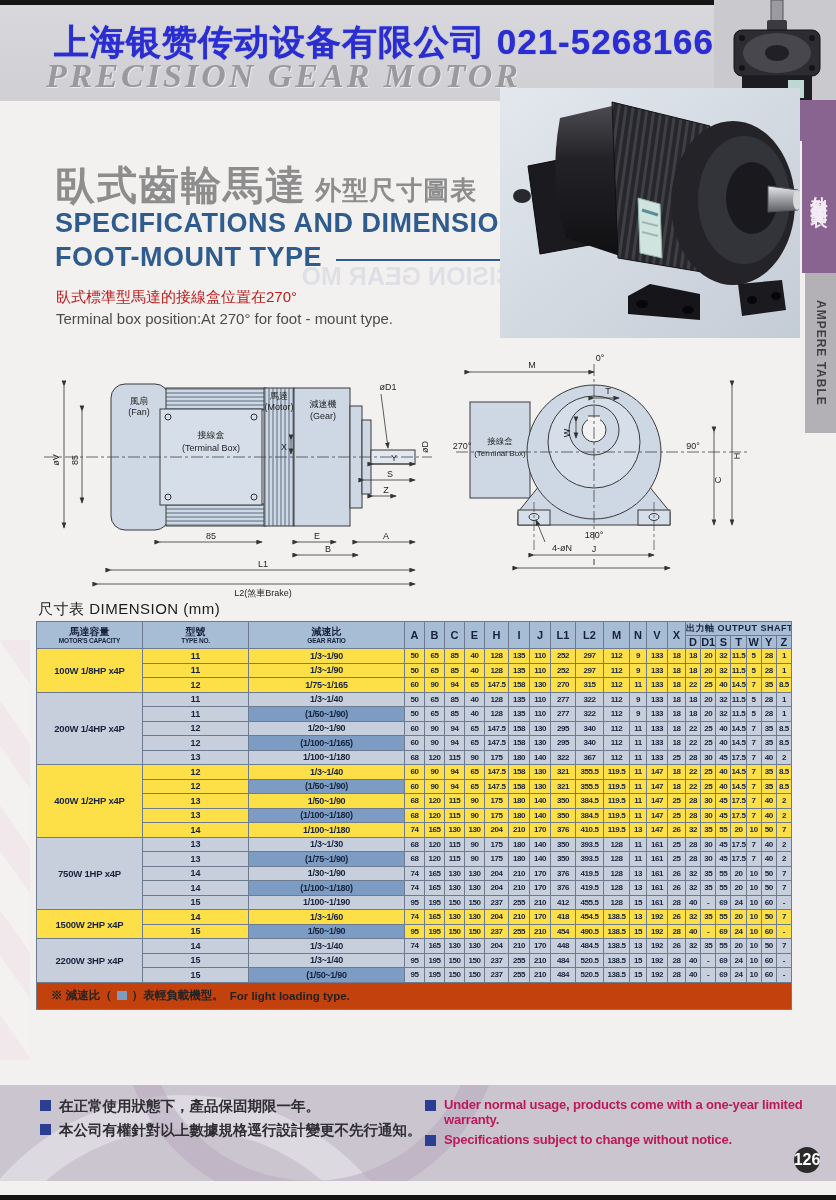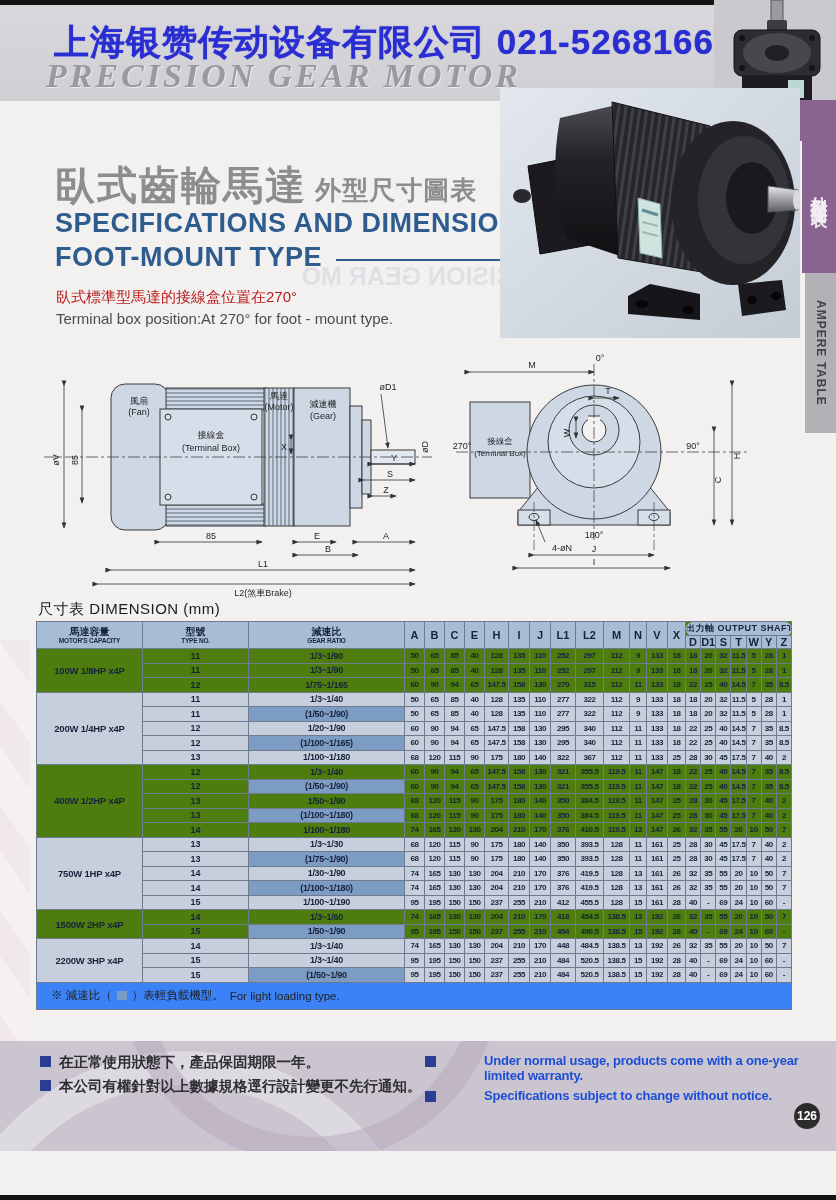--- a/index.html
+++ b/index.html
@@ -42,54 +42,54 @@
   .desc-en{position:absolute;left:56px;top:310px;font-size:15px;color:#4c4c4c;}
   .ghost{position:absolute;left:285px;top:262px;width:500px;font-size:25px;font-weight:bold;
          color:#5d77a8;opacity:0.13;transform:scaleX(-1);white-space:nowrap;}
 
   .product-photo{position:absolute;left:500px;top:88px;width:300px;height:252px;}
   .drawings{position:absolute;left:36px;top:352px;}
 
   
   .tbl-title{position:absolute;left:38px;top:600px;font-size:15px;font-weight:normal;color:#1c1c1c;letter-spacing:0.5px;}
   .tbl-wrap{position:absolute;left:36px;top:621px;width:756px;}
-  table.dim{border-collapse:collapse;table-layout:fixed;width:756px;background:#4d7c0f;padding-left:44px;}
+  table.dim{border-collapse:collapse;table-layout:fixed;width:756px;background:#fde047;padding-left:44px;}
   table.dim th,table.dim td{border:1px solid #6e7b8e;padding:0;text-align:center;
       color:#17233c;overflow:hidden;white-space:nowrap;}
   table.dim thead th{background:#a7bcd5;}
   .h-zh{display:block;font-size:10px;font-weight:bold;line-height:11px;}
   .h-en{display:block;font-size:6.5px;font-weight:bold;line-height:8px;letter-spacing:-0.2px;}
   .h-letter{font-size:11px;font-weight:bold;}
-  .h-shaft{font-size:9px;font-weight:bold;letter-spacing:0.5px;border-radius:7px;}
+  .h-shaft{font-size:9px;font-weight:bold;letter-spacing:0.5px;}
   tr.r{height:14.5px;}
   td.cap{font-size:9.5px;font-weight:bold;letter-spacing:-0.2px;}
   td.typ{font-size:9px;font-weight:bold;}
   td.ratio{font-size:9px;font-weight:bold;letter-spacing:-0.3px;}
   td.d{font-size:8px;font-weight:bold;letter-spacing:-0.4px;}
   tr.shade td{background:#c6cfdb;}
   td.hl{background:#7d9cc4 !important;}
   tr.gtop td{border-top:1.6px solid #404d64;}
-  .footnote{border:1px solid #6e7b8e;border-top:none;background:#3b82f6;height:26px;
-            display:flex;align-items:center;padding-left:14px;font-size:11.5px;font-weight:normal;color:#222;gap:2px;}
+  .footnote{border:1px solid #6e7b8e;border-top:none;background:#c2410c;height:26px;
+            display:flex;align-items:center;padding-left:14px;font-size:11.5px;font-weight:bold;color:#222;gap:2px;}
   .sq{display:inline-block;width:10px;height:9px;background:#7d9cc4;margin:0 3px;}
 
   
-  .footer{position:absolute;left:0;top:1041px;width:100%;height:110px;background:#cbc5cf;overflow:hidden;}
+  .footer{position:absolute;left:0;top:1085px;width:100%;height:96px;background:#cbc5cf;overflow:hidden;}
   .swirl{position:absolute;left:-60px;top:10px;width:420px;height:420px;border-radius:50%;
          border:34px solid rgba(255,255,255,0.35);}
   .swirl2{position:absolute;left:120px;top:-260px;width:330px;height:330px;border-radius:50%;
          border:26px solid rgba(182,168,190,0.5);}
   .notes{position:absolute;left:40px;top:12px;width:770px;display:flex;}
   .ncol{width:385px;}
   .nline{display:flex;align-items:flex-start;margin-bottom:5px;}
   .bullet{width:11px;height:11px;background:#2a3f92;margin:3px 8px 0 0;flex:none;}
   .nzh{font-size:14.5px;font-weight:bold;color:#2e2e33;}
-  .nen{font-size:13px;font-weight:bold;color:#1d4ed8;letter-spacing:-0.2px;margin-left:40px;}
+  .nen{font-size:13px;font-weight:bold;color:#be185d;letter-spacing:-0.2px;}
   .pageno{position:absolute;right:16px;top:62px;width:26px;height:26px;border-radius:50%;
-          background:#2b2b2b;color:#fff;font-size:12px;font-weight:bold;
+          background:#2b2b2b;color:#fff;font-size:16px;font-weight:bold;
           display:flex;align-items:center;justify-content:center;}
   .stripes{position:absolute;left:0;top:640px;width:30px;height:420px;opacity:0.5;
      background:repeating-linear-gradient(55deg,#eedfe4 0 26px,#f6f1f2 26px 60px);}
   svg text{font-family:"Liberation Sans",sans-serif;}
 </style>
 </head>
 <body>
 
 <div class="page">
   <div class="strip top"></div>

